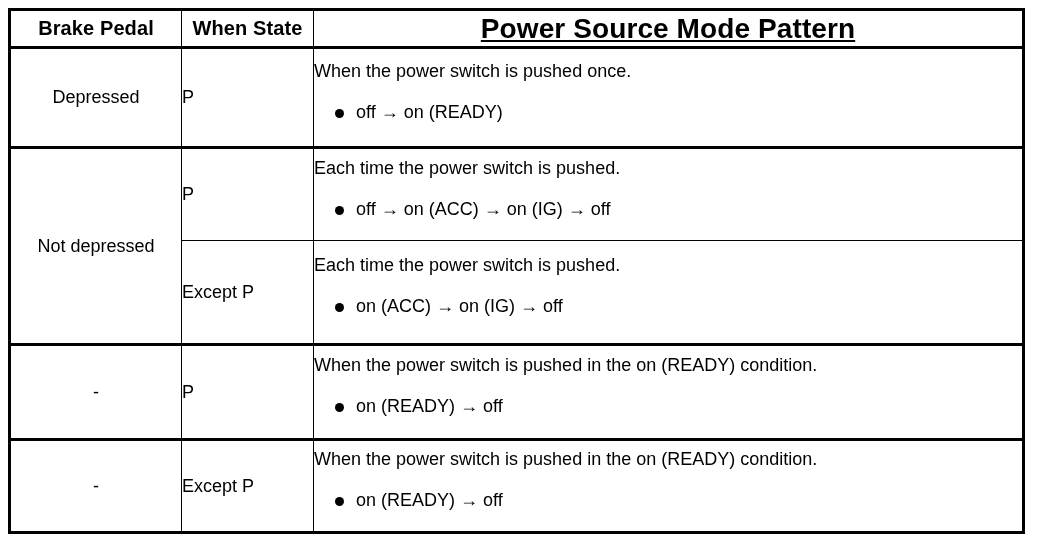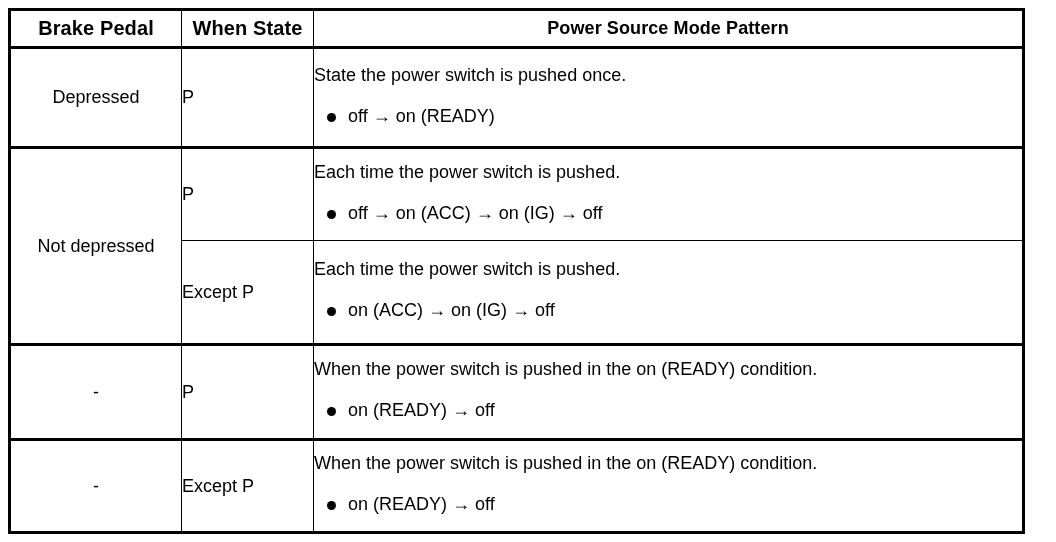--- a/index.html
+++ b/index.html
@@ -48,21 +48,21 @@
 
   
   tr.head-row { height: 38px; }
   tr.head-row th {
     text-align: center;
     font-weight: bold;
     font-size: 20px;
     letter-spacing: 0.1px;
     border-bottom: 3px solid #000;
   }
-  tr.head-row th.th-power { font-size: 18px; }
+  tr.head-row th.th-power { font-size: 28px; text-decoration: underline; }
 
   
   td.cell-brake {
     font-size: 18px;
     padding-left: 4px;
     text-align: center;
     vertical-align: middle;
   }
   td.cell-shift {
     font-size: 18px;
@@ -77,21 +77,21 @@
 
   
   tr.thick-top > td { border-top: 3px solid #000; }
 
   .pattern-title {
     font-size: 18px;
     line-height: 1.12;
     white-space: nowrap;
   }
   .pattern-list {
-    margin: 4px;
+    margin: 12px;
     padding: 0;
     list-style: none;
   }
   .pattern-item {
     font-size: 18px;
     line-height: 1.1;
     margin-top: 22px;
     padding-left: 30px;
     position: relative;
     white-space: nowrap;
@@ -124,21 +124,21 @@
         <th class="th-shift">When State</th>
         <th class="th-power">Power Source Mode Pattern</th>
       </tr>
     </thead>
     <tbody>
 
       <tr style="height:100px;">
         <td class="cell-brake">Depressed</td>
         <td class="cell-shift">P</td>
         <td class="cell-power">
-          <div class="pattern-title">State the power switch is pushed once.</div>
+          <div class="pattern-title">When the power switch is pushed once.</div>
           <ul class="pattern-list">
             <li class="pattern-item">
               <span class="bullet"></span>
               <span>off → on (READY)</span>
             </li>
           </ul>
         </td>
       </tr>
 
       <tr class="thick-top" style="height:93px;">

